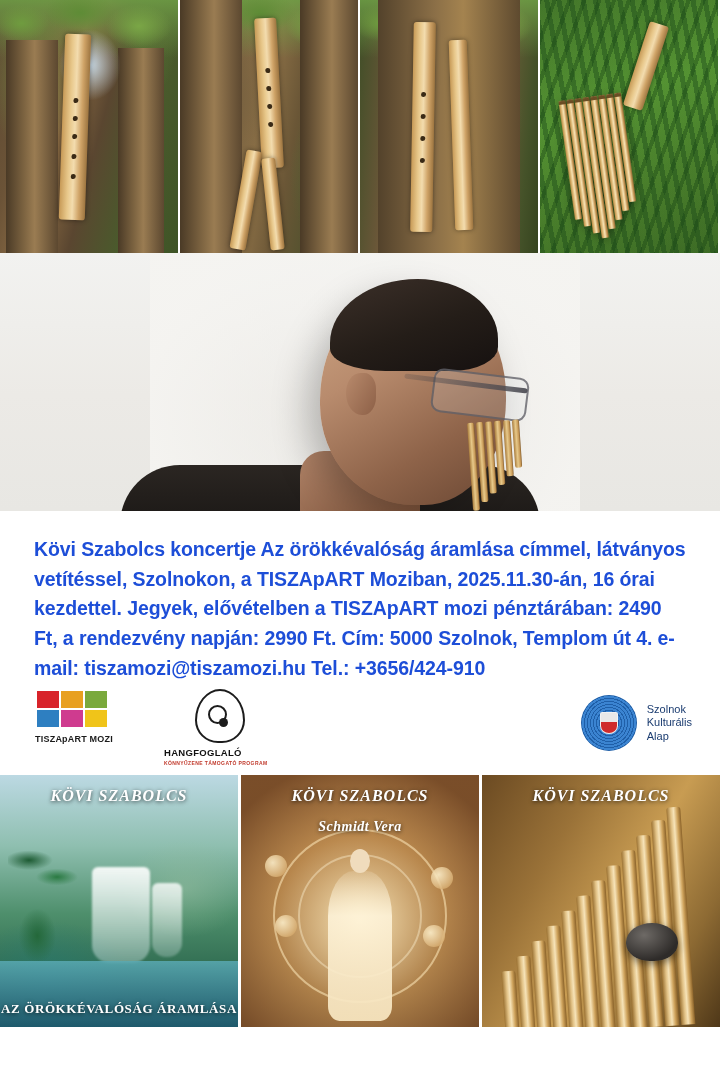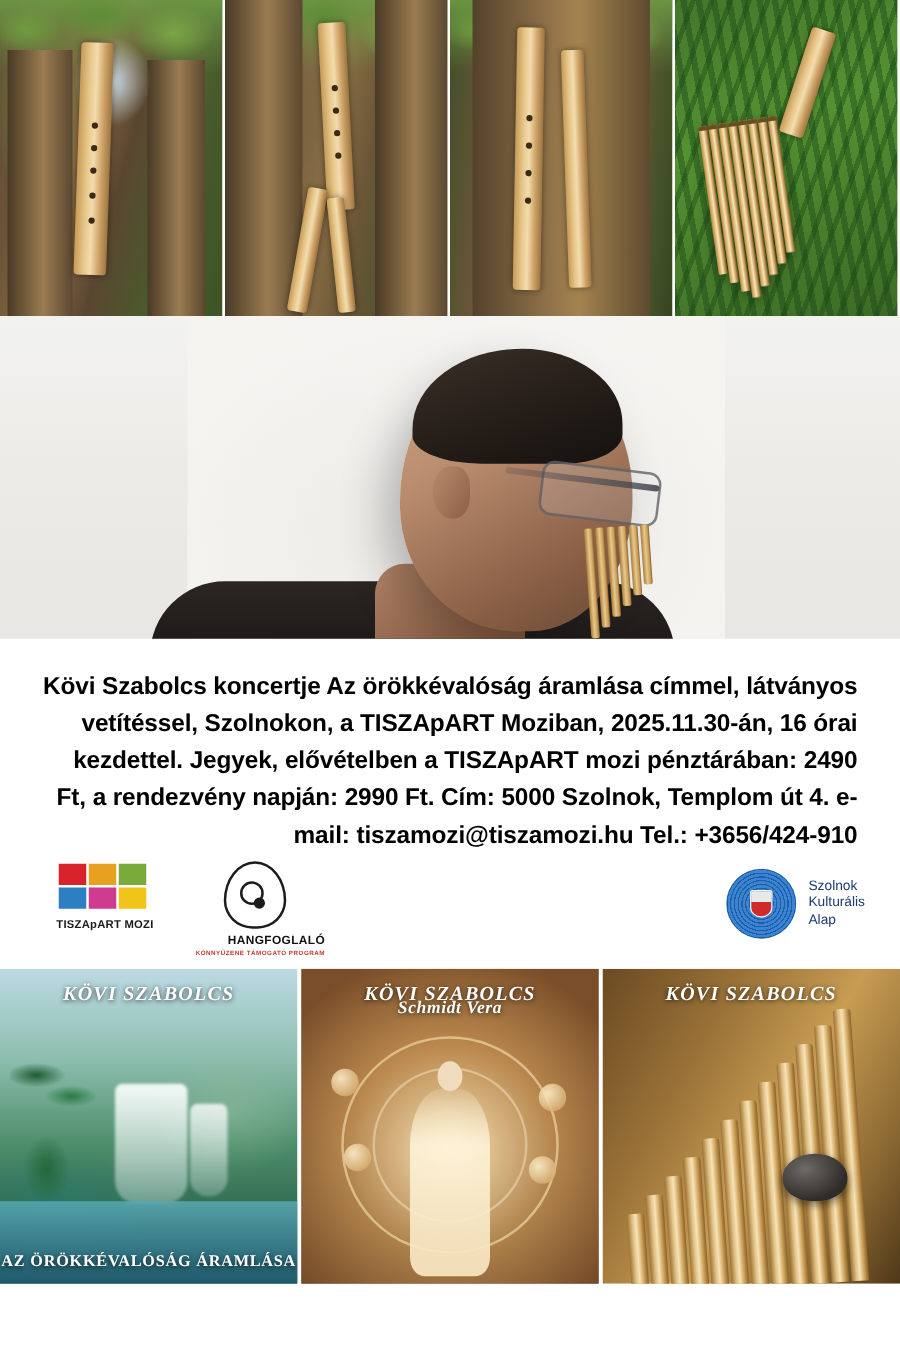--- a/index.html
+++ b/index.html
@@ -199,43 +199,43 @@
   .text-block {
     width: 720px;
     padding: 24px 34px 0 34px;
     box-sizing: border-box;
     background: #ffffff;
   }
   .main-text {
     font-size: 19.5px;
     font-weight: bold;
     line-height: 1.52;
-    color: #000000;
-    text-align: right;
+    color: #1d4ed8;
+    text-align: left;
     letter-spacing: -0.1px;
   }
   .website {
     margin-top: 22px;
     text-align: center;
     font-size: 10.5px;
     font-weight: bold;
     color: #1a1a1a;
     letter-spacing: 0.2px;
   }
 
   
   .logo-row {
     width: 720px;
     height: 92px;
     position: relative;
     background: #ffffff;
   }
   .logo-tiszapart {
     position: absolute;
-    left: 32px; top: 8px;
+    left: 22px; top: 8px;
     width: 104px;
     text-align: center;
   }
   .tisz-squares {
     width: 74px; height: 38px;
     margin: 0 auto;
     display: grid;
     grid-template-columns: repeat(3, 22px);
     grid-template-rows: 17px 17px;
     gap: 2px;
@@ -243,23 +243,23 @@
   .tisz-squares span { display: block; }
   .tisz-label {
     margin-top: 5px;
     font-size: 9px;
     font-weight: bold;
     color: #1b1b1b;
     letter-spacing: 0.2px;
   }
   .logo-hang {
     position: absolute;
-    left: 148px; top: 6px;
+    left: 164px; top: 6px;
     width: 112px;
-    text-align: right;
+    text-align: left;
   }
   .hang-mark {
     width: 46px; height: 50px;
     margin: 0 auto;
     border: 2px solid #1c1c1c;
     border-radius: 50% 50% 46% 46% / 58% 58% 42% 42%;
     position: relative;
   }
   .hang-mark::before {
     content: "";
@@ -350,21 +350,21 @@
     font-family: "Liberation Serif", serif;
     font-style: italic;
   }
   .album-name {
     bottom: 10px;
     font-size: 13px;
     letter-spacing: 0.6px;
     font-family: "Liberation Serif", serif;
   }
   .album-sub {
-    top: 24px;
+    top: 44px;
     font-size: 14px;
     font-family: "Liberation Serif", serif;
     font-style: italic;
     letter-spacing: 0.5px;
   }
 
   
   .a1-bg {
     position: absolute; inset: 0;
     background:

